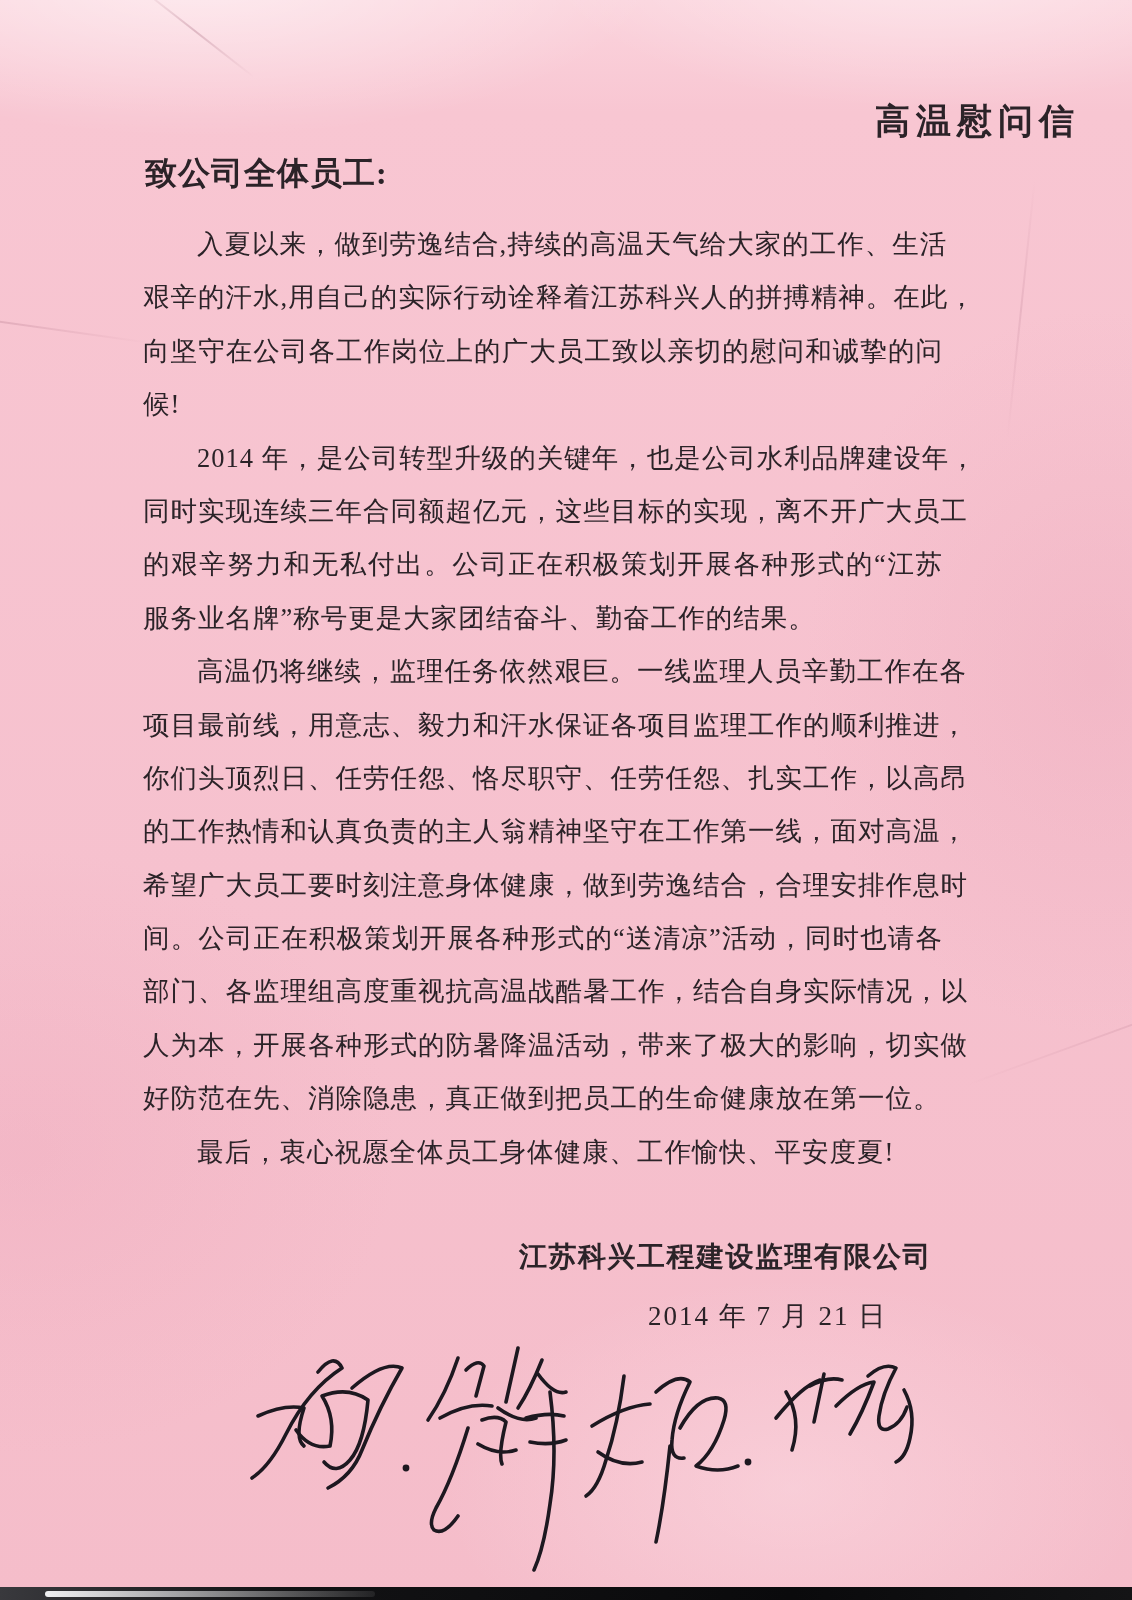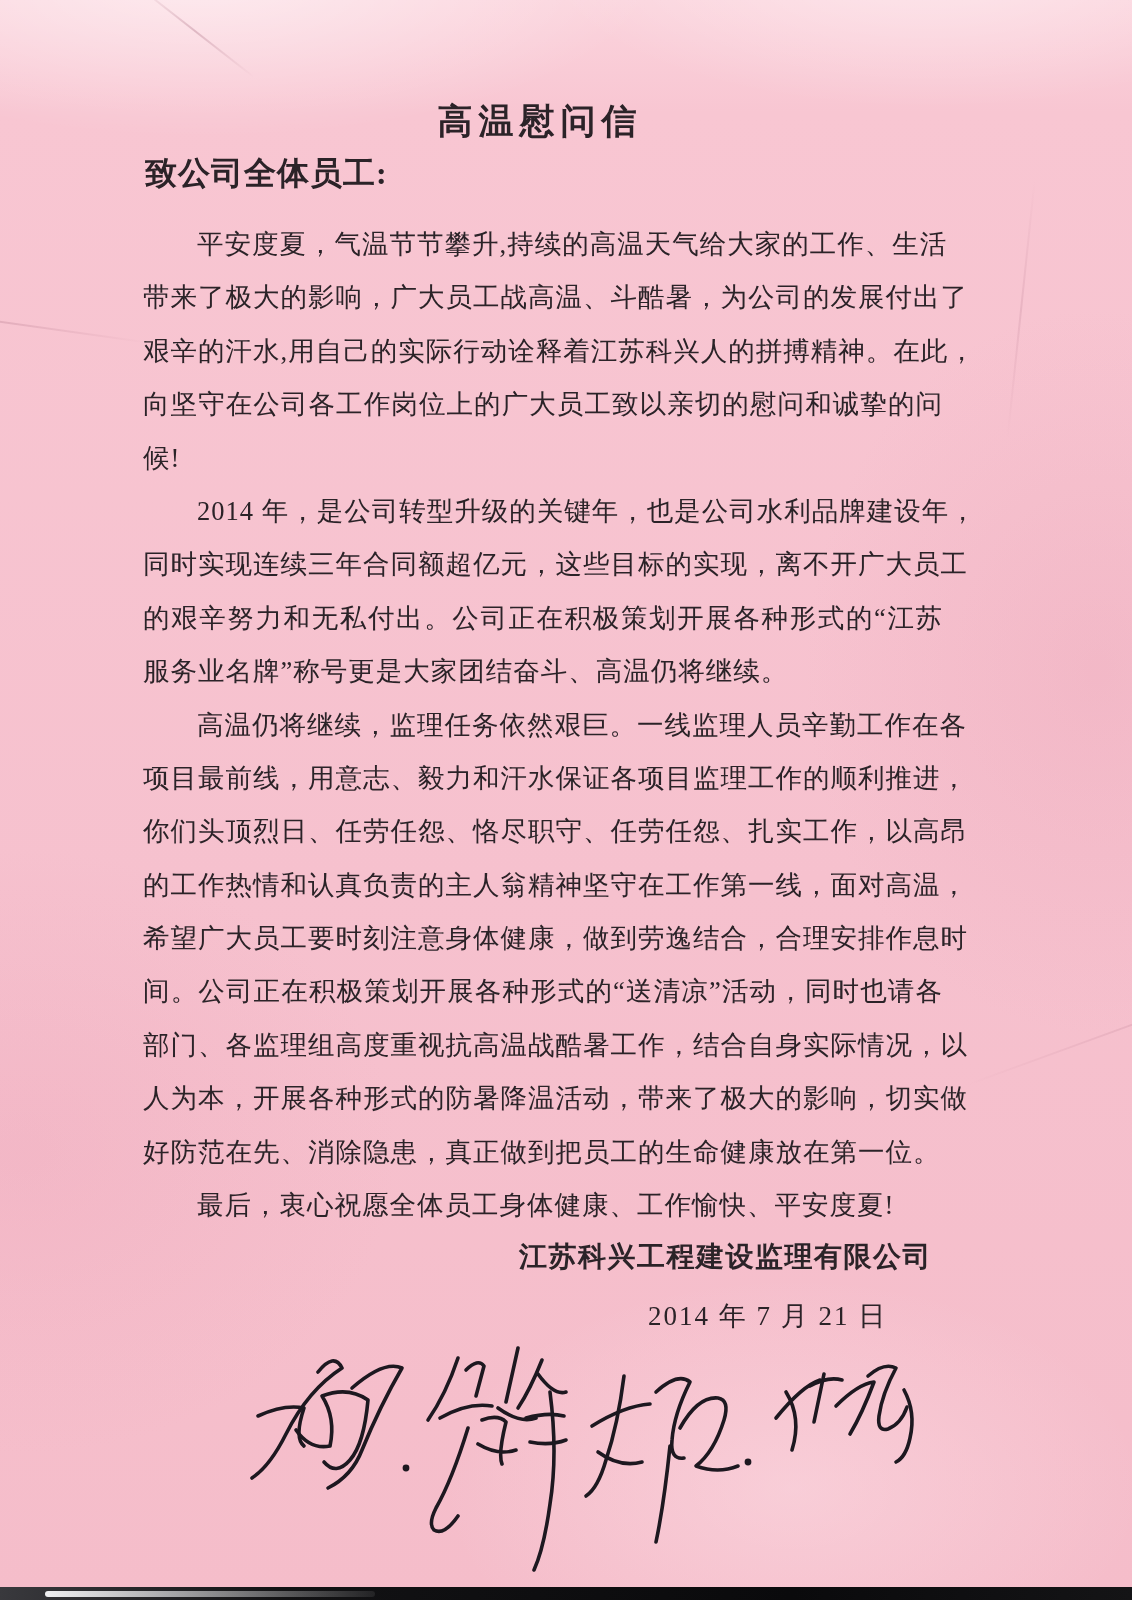--- a/index.html
+++ b/index.html
@@ -26,21 +26,21 @@
     transform:rotate(8deg);}
   .crease-3{left:1020px;top:180px;width:2px;height:260px;
     background:linear-gradient(180deg,rgba(190,130,150,0),rgba(190,130,150,0.25),rgba(190,130,150,0));
     transform:rotate(6deg);}
   .crease-4{left:960px;top:1050px;width:200px;height:2px;
     background:linear-gradient(90deg,rgba(190,130,150,0),rgba(190,130,150,0.28));
     transform:rotate(-20deg);}
 
   .title{
     position:absolute;left:0;top:98px;width:1080px;
-    text-align:center;
+    text-align:right;
     font-size:35px;font-weight:bold;
     letter-spacing:6px;
   }
   .salutation{
     position:absolute;left:145px;top:152px;
     font-size:32px;font-weight:bold;
     letter-spacing:1px;
   }
   .body-text{
     position:absolute;left:143px;top:218px;width:800px;
@@ -88,31 +88,30 @@
   <div class="crease crease-2"></div>
   <div class="crease crease-3"></div>
   <div class="crease crease-4"></div>
 
   <div class="title">高温慰问信</div>
 
   <div class="salutation">致公司全体员工:</div>
 
   <div class="body-text">
       <div class="para">
-        <div class="line">平安度夏，气温节节攀升,持续的高温天气给大家的工作、生活</div>
-        <div class="line">带来了极大的影响，广大员工战高温、斗酷暑，为公司的发展付出了</div>
+        <div class="line">入夏以来，做到劳逸结合,持续的高温天气给大家的工作、生活</div>
         <div class="line">艰辛的汗水,用自己的实际行动诠释着江苏科兴人的拼搏精神。在此，</div>
         <div class="line">向坚守在公司各工作岗位上的广大员工致以亲切的慰问和诚挚的问</div>
         <div class="line last">候!</div>
       </div>
       <div class="para">
         <div class="line">2014 年，是公司转型升级的关键年，也是公司水利品牌建设年，</div>
         <div class="line">同时实现连续三年合同额超亿元，这些目标的实现，离不开广大员工</div>
         <div class="line">的艰辛努力和无私付出。公司正在积极策划开展各种形式的“江苏</div>
-        <div class="line last">服务业名牌”称号更是大家团结奋斗、高温仍将继续。</div>
+        <div class="line last">服务业名牌”称号更是大家团结奋斗、勤奋工作的结果。</div>
       </div>
       <div class="para">
         <div class="line">高温仍将继续，监理任务依然艰巨。一线监理人员辛勤工作在各</div>
         <div class="line">项目最前线，用意志、毅力和汗水保证各项目监理工作的顺利推进，</div>
         <div class="line">你们头顶烈日、任劳任怨、恪尽职守、任劳任怨、扎实工作，以高昂</div>
         <div class="line">的工作热情和认真负责的主人翁精神坚守在工作第一线，面对高温，</div>
         <div class="line">希望广大员工要时刻注意身体健康，做到劳逸结合，合理安排作息时</div>
         <div class="line">间。公司正在积极策划开展各种形式的“送清凉”活动，同时也请各</div>
         <div class="line">部门、各监理组高度重视抗高温战酷暑工作，结合自身实际情况，以</div>
         <div class="line">人为本，开展各种形式的防暑降温活动，带来了极大的影响，切实做</div>

